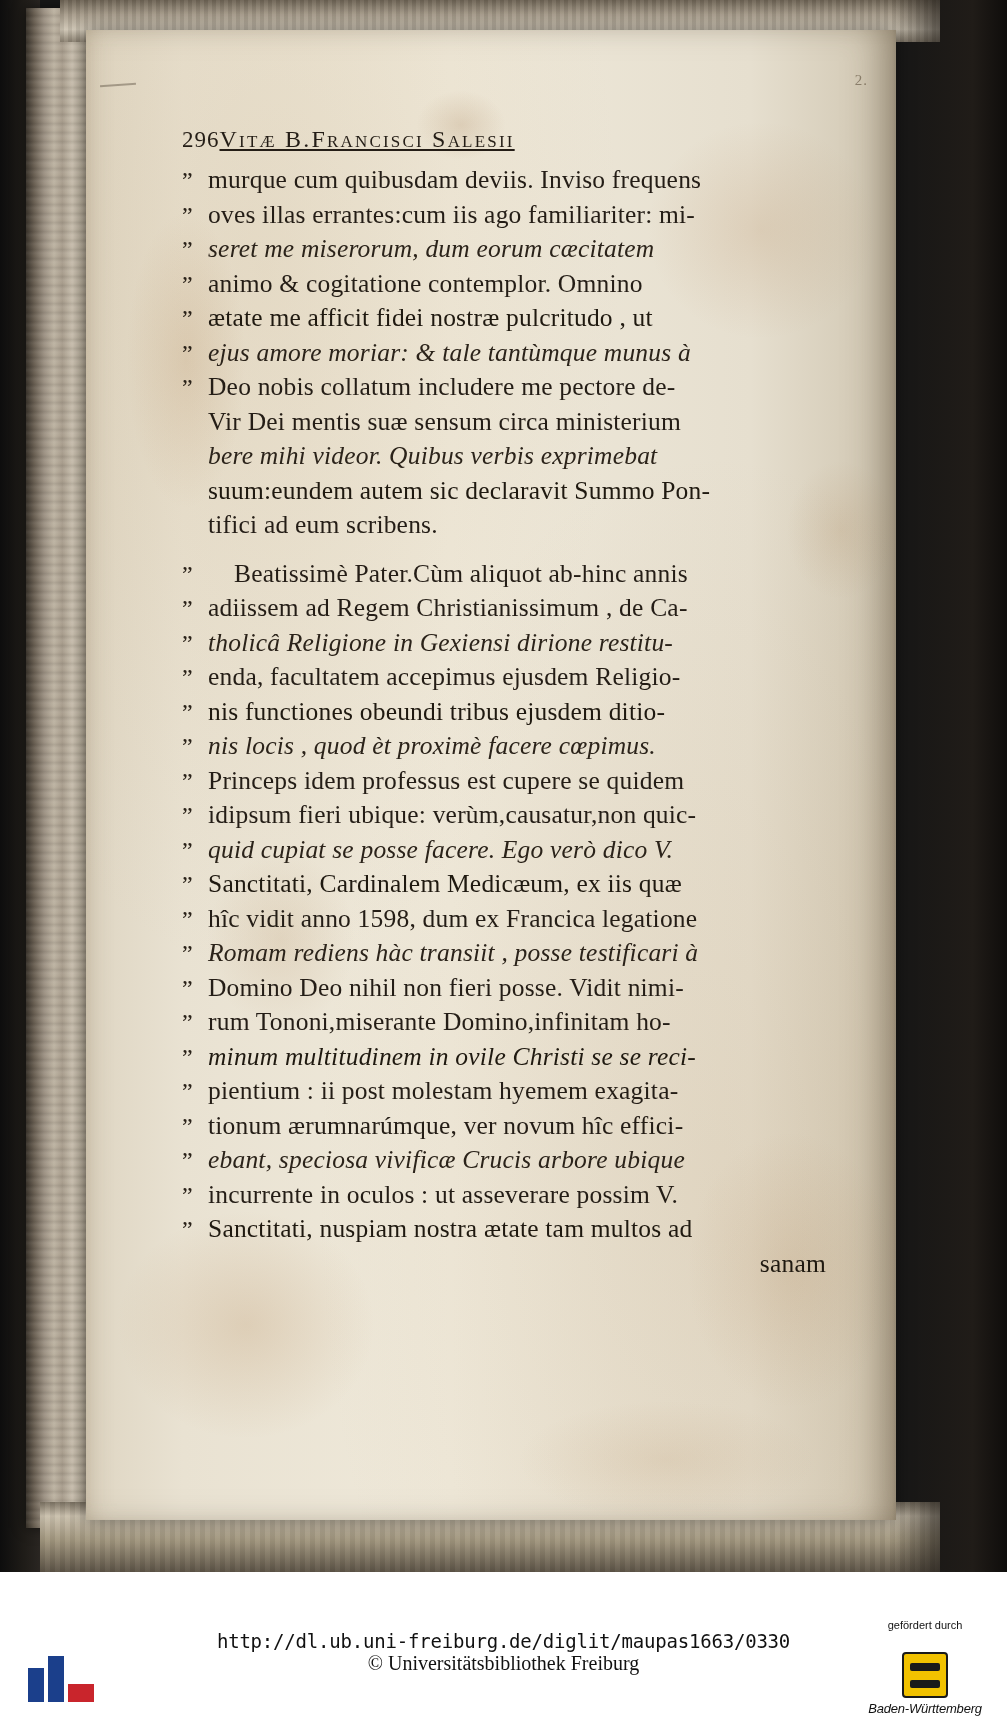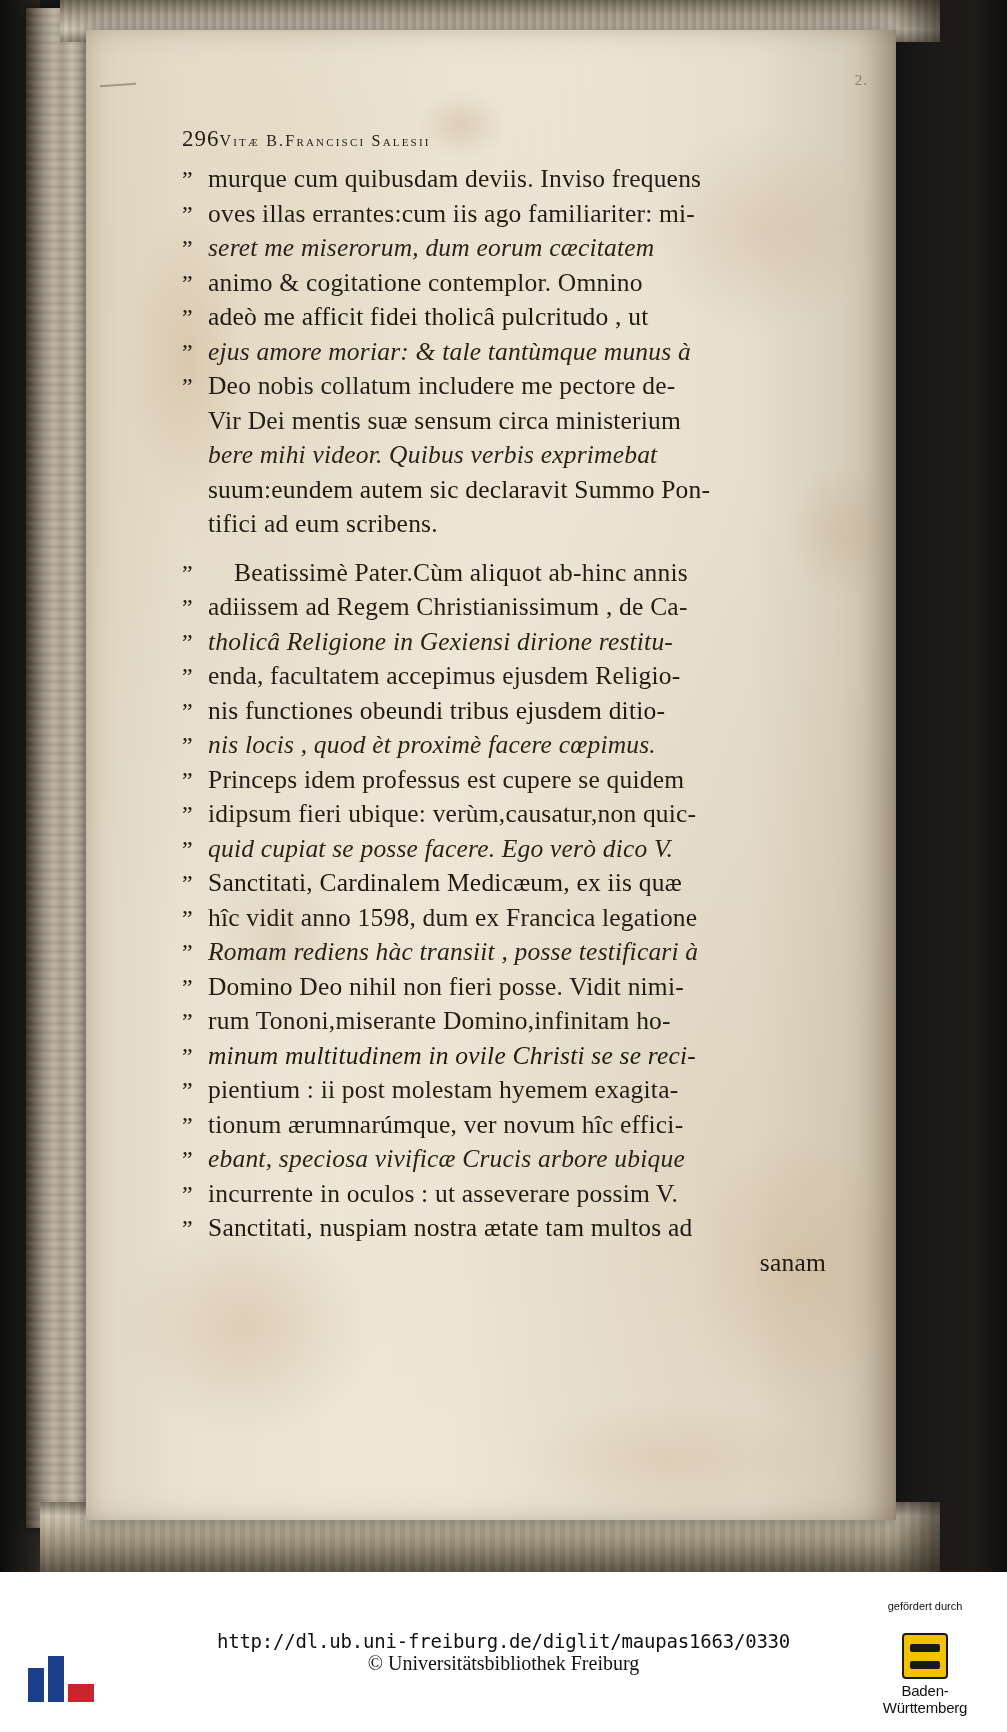--- a/index.html
+++ b/index.html
@@ -129,22 +129,23 @@
     letter-spacing:.5px;
     white-space:nowrap;
     margin-bottom:10px;
   }
   .folio{
     font-size:23px;
     letter-spacing:1px;
   }
   .head-title{
     font-variant: small-caps;
-    font-size:16px;
+    font-size:24px;
     letter-spacing:2.2px;
+    text-decoration:underline;
   }
 
   .para { margin:0; }
 
   .line{
     display:flex;
     align-items:baseline;
     font-size:25.5px;
     line-height:34.5px;
     white-space:nowrap;
@@ -241,22 +242,23 @@
     background:#1a1a1a;
     border-radius:2px;
   }
   #funder .shield::after{
     content:"";
     position:absolute; left:6px; bottom:8px; right:6px; height:8px;
     background:#1a1a1a;
     border-radius:2px;
   }
   #funder .fname{
-    font-size:15px;
+    font-size:13px;
     letter-spacing:-.2px;
+    font-style:italic;
   }
 
   
   .pencil{
     position:absolute;
     left:14px; top:54px;
     width:36px; height:2px;
     background:rgba(90,80,65,.45);
     transform:rotate(-4deg);
   }
@@ -311,21 +313,21 @@
           <div class="line">
             <span class="qmark">”</span>
             <span class="ltext">seret me miserorum,  dum  eorum  cæcitatem</span>
           </div>
           <div class="line">
             <span class="qmark">”</span>
             <span class="ltext">animo &amp; cogitatione contemplor.    Omnino</span>
           </div>
           <div class="line">
             <span class="qmark">”</span>
-            <span class="ltext">adeò me  afficit fidei tholicâ  pulcritudo ,  ut</span>
+            <span class="ltext">ætate me  afficit fidei nostræ  pulcritudo ,  ut</span>
           </div>
           <div class="line">
             <span class="qmark">”</span>
             <span class="ltext">ejus amore moriar: &amp; tale tantùmque munus à</span>
           </div>
           <div class="line">
             <span class="qmark">”</span>
             <span class="ltext">Deo nobis collatum includere  me pectore de-</span>
           </div>
           <div class="line nomark">

